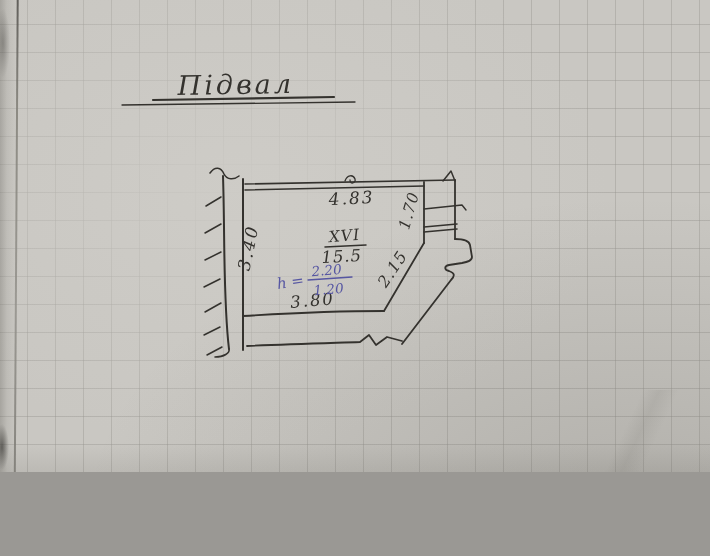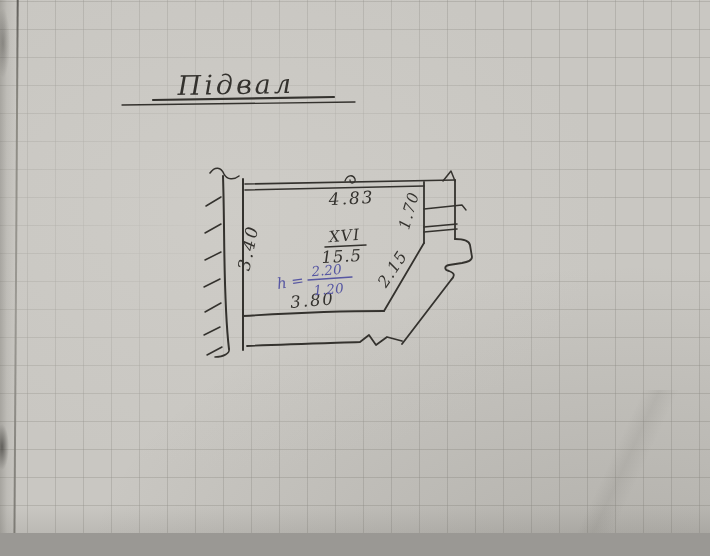--- a/index.html
+++ b/index.html
@@ -3,21 +3,21 @@
 <meta charset="utf-8">
 <style>
   :root{
     --ink:#34322e;
     --blue-ink:#5656a2;
     --paper:#c9c7c2;
   }
   html,body{margin:0;padding:0;background:#9a9894;}
   .photo{
     position:relative;
-    width:710px;height:533px;
+    width:710px;height:472px;
     overflow:hidden;
     background-color:var(--paper);
     background-image:
       
       linear-gradient(90deg, rgba(110,108,102,0.38) 0px, rgba(150,148,142,0.22) 7px, rgba(0,0,0,0) 17px),
       
       radial-gradient(ellipse 900px 520px at 90% 110%, rgba(70,68,62,0.18), rgba(0,0,0,0) 62%),
       
       linear-gradient(0deg, rgba(90,88,82,0.12) 0px, rgba(0,0,0,0) 28px),
       

